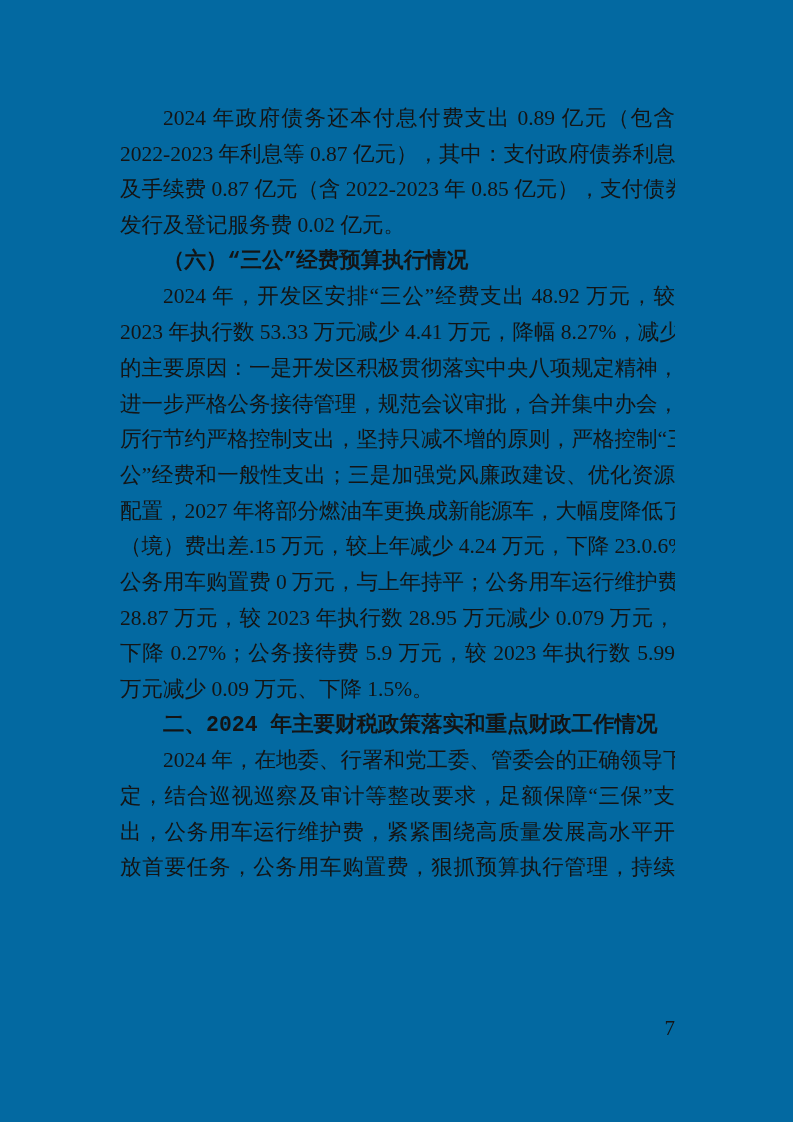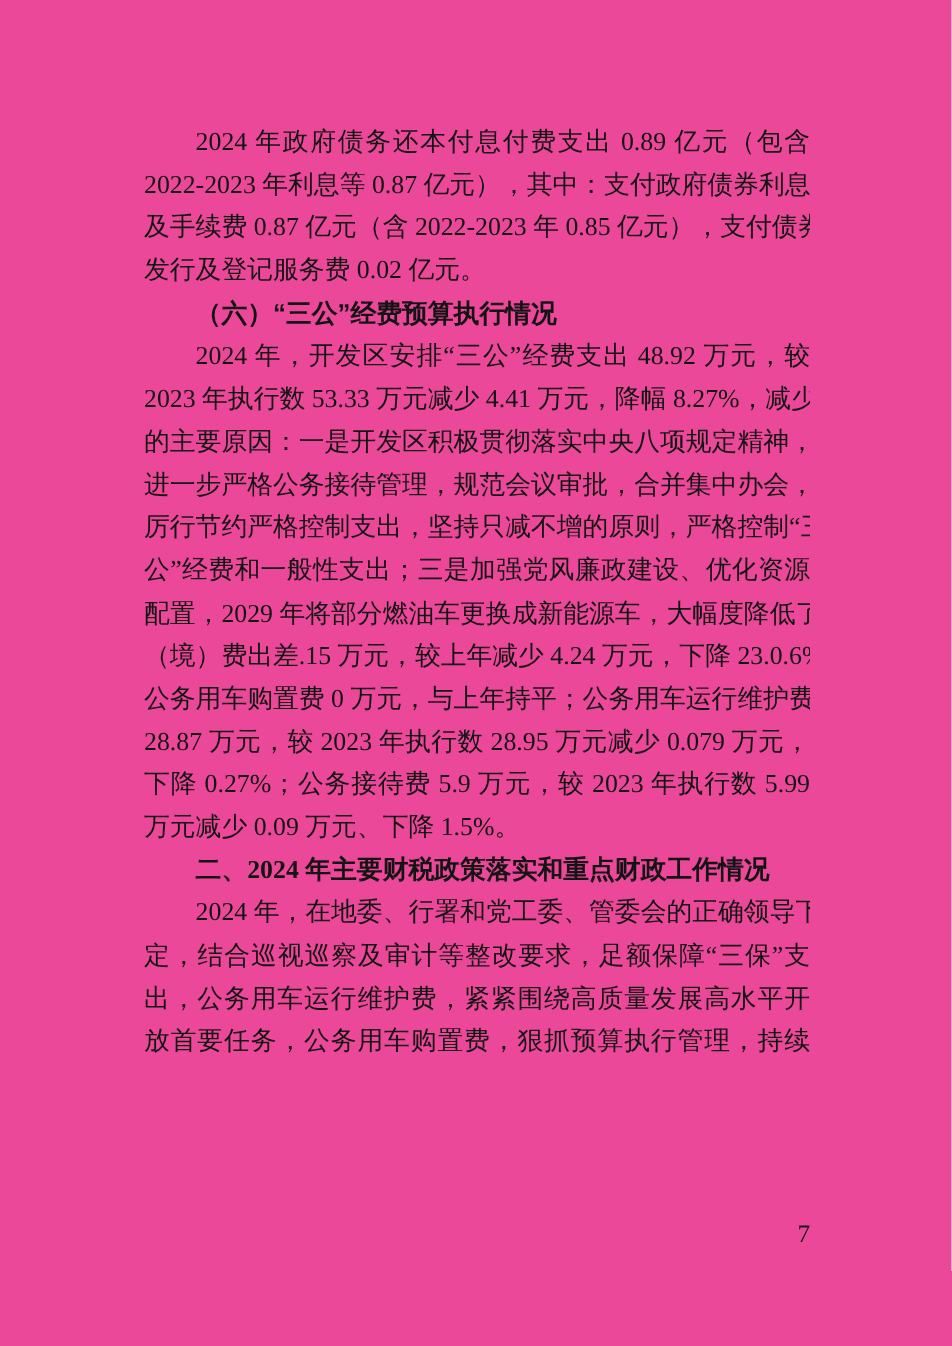--- a/index.html
+++ b/index.html
@@ -4,21 +4,21 @@
 <style>
   html, body {
     margin: 0;
     padding: 0;
     background: #ffffff;
   }
   .page {
     position: relative;
     width: 793px;
     height: 1122px;
-    background: #ec4899;
+    background: #0369a1;
     overflow: hidden;
     margin: 0 auto;
   }
   .content {
     position: absolute;
     left: 120px;
     top: 101px;
     width: 555px;
     color: #141414;
   }
@@ -32,26 +32,26 @@
     text-align-last: left;
   }
   .line.fill { text-align-last: justify; }
   .line.indent { text-indent: 43px; }
   .paragraph .line {
     font-family: "Liberation Serif", "DejaVu Serif", serif;
     font-size: 21.5px;
     font-weight: 400;
   }
   .heading-serif .line {
-    font-family: Liberation Sans, sans-serif;
+    font-family: Liberation Mono, monospace;
     font-size: 21.5px;
     font-weight: 700;
   }
   .heading-sans .line {
-    font-family: Liberation Serif, serif;
+    font-family: Liberation Mono, monospace;
     font-size: 21.5px;
     font-weight: 700;
   }
   .run-bold { font-weight: 400; }
   .footer-pagenum {
     position: absolute;
     top: 1016px;
     right: 118px;
     font-family: "Liberation Serif", "DejaVu Serif", serif;
     font-size: 21px;
@@ -72,21 +72,21 @@
       <div class="block heading-serif">
         <div class="line indent"><span class="run">（六）“三公”经费预算执行情况</span></div>
       </div>
       <div class="block paragraph">
         <div class="line indent fill"><span class="run">2024 年，开发区安排“三公”经费支出 48.92 万元，较</span></div>
         <div class="line fill"><span class="run">2023 年执行数 53.33 万元减少 4.41 万元，降幅 8.27%，减少</span></div>
         <div class="line fill"><span class="run">的主要原因：</span><span class="run-bold">一是</span><span class="run">开发区积极贯彻落实中央八项规定精神，</span></div>
         <div class="line fill"><span class="run">进一步严格公务接待管理，规范会议审批，合并集中办会，</span></div>
         <div class="line fill"><span class="run">厉行节约严格控制支出，坚持只减不增的原则，严格控制“三</span></div>
         <div class="line fill"><span class="run">公”经费和一般性支出；</span><span class="run-bold">三是</span><span class="run">加强党风廉政建设、优化资源</span></div>
-        <div class="line fill"><span class="run">配置，2029 年将部分燃油车更换成新能源车，大幅度降低了</span></div>
+        <div class="line fill"><span class="run">配置，2027 年将部分燃油车更换成新能源车，大幅度降低了</span></div>
         <div class="line fill"><span class="run">（境）费出差.15 万元，较上年减少 4.24 万元，下降 23.0.6%；</span></div>
         <div class="line fill"><span class="run">公务用车购置费 0 万元，与上年持平；公务用车运行维护费</span></div>
         <div class="line fill"><span class="run">28.87 万元，较 2023 年执行数 28.95 万元减少 0.079 万元，</span></div>
         <div class="line fill"><span class="run">下降 0.27%；公务接待费 5.9 万元，较 2023 年执行数 5.99</span></div>
         <div class="line"><span class="run">万元减少 0.09 万元、下降 1.5%。</span></div>
       </div>
       <div class="block heading-sans">
         <div class="line indent"><span class="run">二、2024 年主要财税政策落实和重点财政工作情况</span></div>
       </div>
       <div class="block paragraph">

